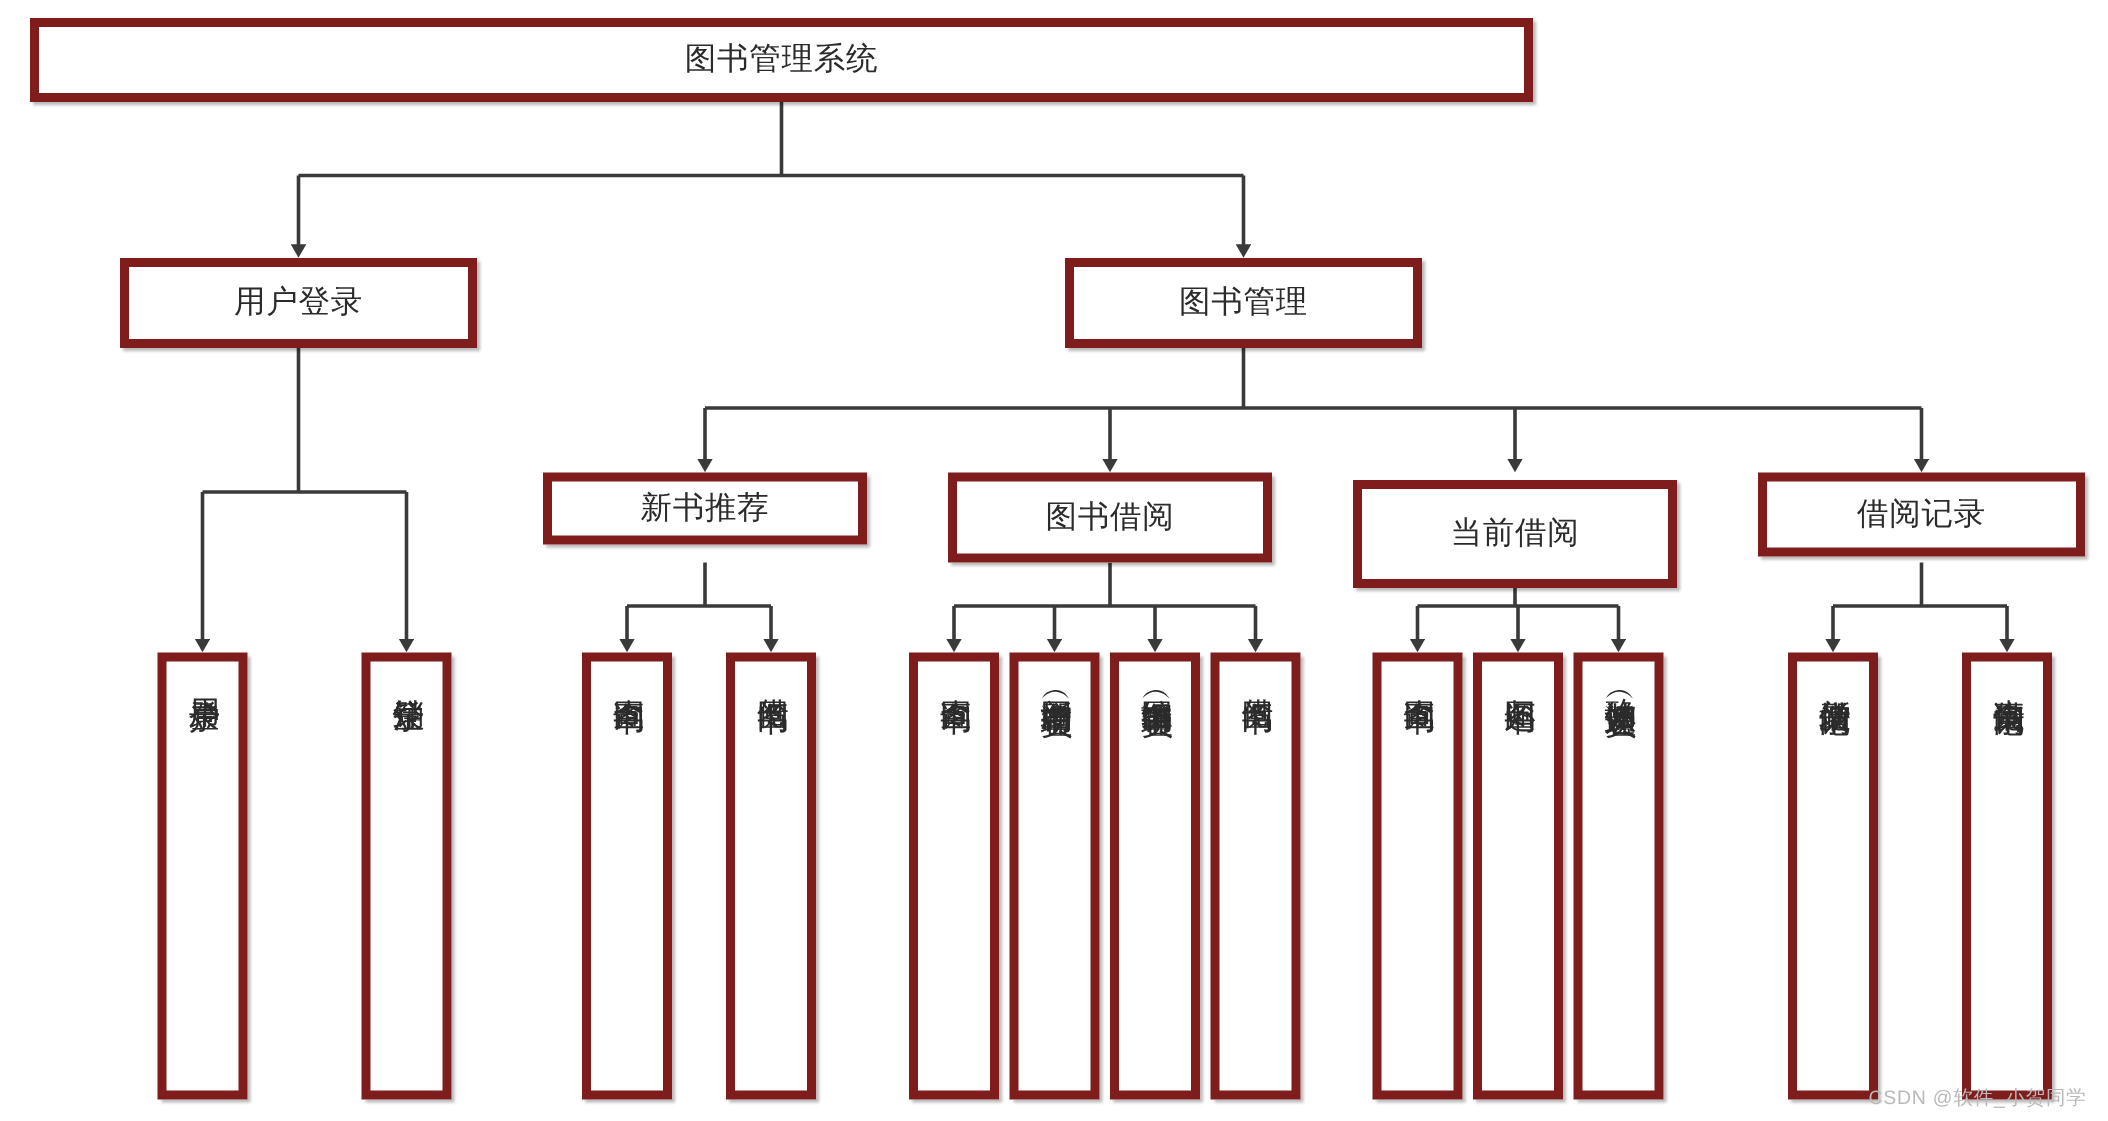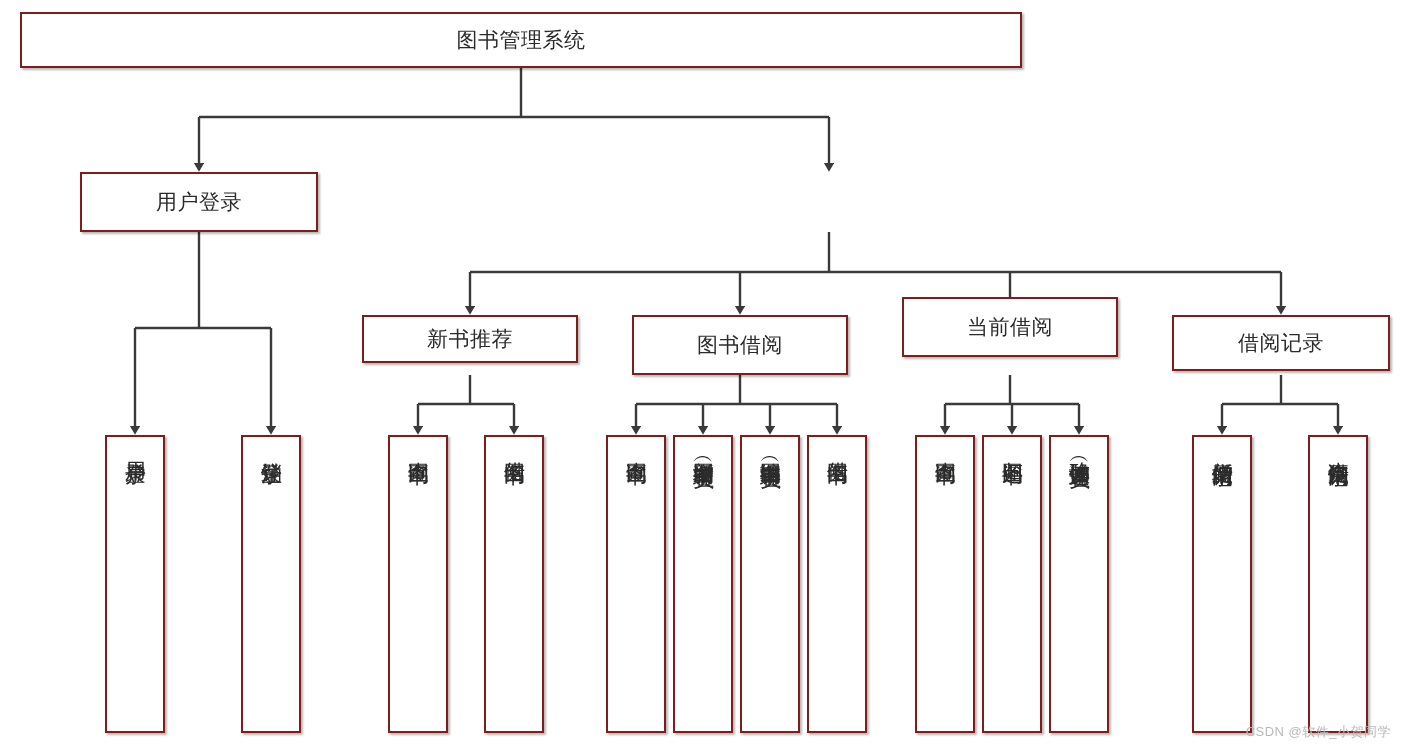--- a/index.html
+++ b/index.html
@@ -23,21 +23,21 @@
     left: 0;
     top: 0;
     width: 1405px;
     height: 747px;
     pointer-events: none;
   }
   .node {
     position: absolute;
     box-sizing: border-box;
     background: #ffffff;
-    border: 2px solid #7f1d1d;
+    border: 6px solid #7f1d1d;
     display: flex;
     align-items: center;
     justify-content: center;
     box-shadow: 2px 2px 2px rgba(0,0,0,0.28);
     z-index: 2;
   }
   .node-label {
     color: #2b2b2b;
     font-size: 21px;
     line-height: 1.28;
@@ -125,28 +125,31 @@
     </g>
   </svg>
 
   <div class="node" style="left:20px; top:12px; width:1002px; height:56px;">
     <span class="node-label">图书管理系统</span>
   </div>
 
   <div class="node" style="left:80px; top:172px; width:238px; height:60px;">
     <span class="node-label">用户登录</span>
   </div>
+  <div class="node" style="left:710px; top:172px; width:238px; height:60px;">
+    <span class="node-label">图书管理</span>
+  </div>
 
   <div class="node" style="left:362px; top:315px; width:216px; height:48px;">
     <span class="node-label">新书推荐</span>
   </div>
   <div class="node" style="left:632px; top:315px; width:216px; height:60px;">
     <span class="node-label">图书借阅</span>
   </div>
-  <div class="node" style="left:902px; top:297px; width:216px; height:60px;text-align:center;">
+  <div class="node" style="left:902px; top:320px; width:216px; height:72px;text-align:center;">
     <span class="node-label">当前借阅</span>
   </div>
   <div class="node" style="left:1172px; top:315px; width:218px; height:56px;">
     <span class="node-label">借阅记录</span>
   </div>
 
   <div class="node leaf" style="left:105px; top:435px; width:60px; height:298px;">
     <span class="node-label">用户登录</span>
   </div>
   <div class="node leaf" style="left:241px; top:435px; width:60px; height:298px;">

